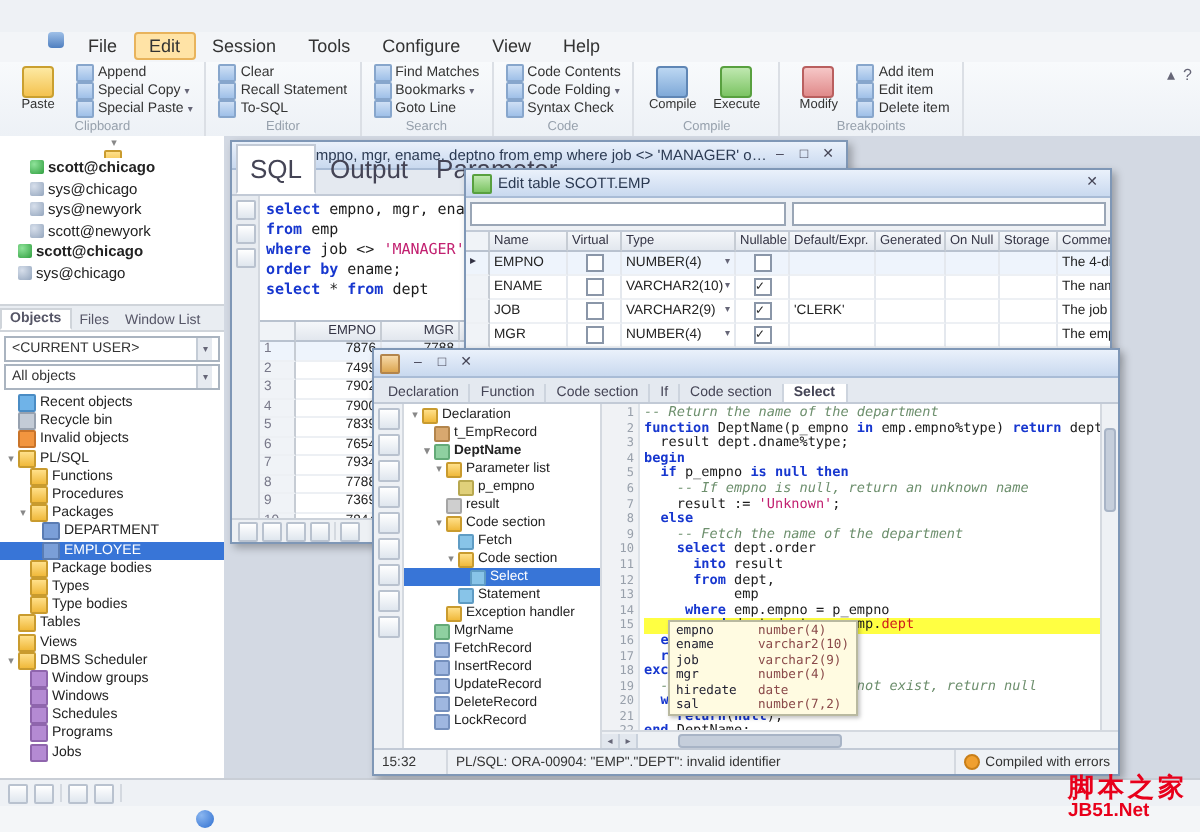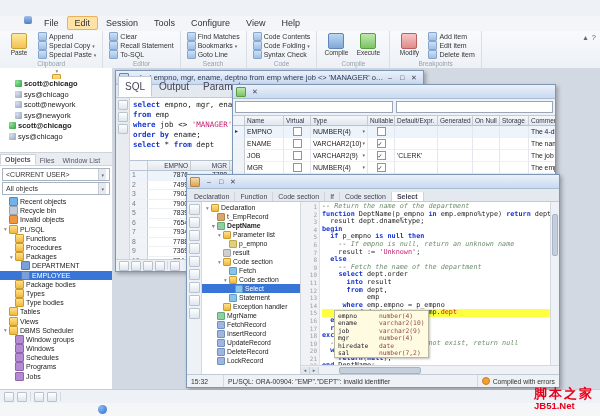--- a/index.html
+++ b/index.html
@@ -89,21 +89,21 @@
   .win{position:absolute;background:#f2f4f7;border:1px solid #7f97b6;box-shadow:2px 2px 4px rgba(0,0,0,.28);
        display:flex;flex-direction:column}
   .win-title{height:13px;flex:none;background:linear-gradient(#eaf1fb,#c9d9ef);border-bottom:1px solid #a9bcd6;
              display:flex;align-items:center;padding:0 3px;font-size:7.5px;color:#2b3a52;white-space:nowrap;overflow:hidden}
   .wt-ic{width:8px;height:8px;margin-right:3px;flex:none;border-radius:1px}
   .wt-text{flex:1;overflow:hidden;text-overflow:ellipsis}
   .wt-controls{display:flex;flex:none}
   .wt-c{width:12px;text-align:center;font-size:7px;color:#445;line-height:11px}
   .wtabs{height:12px;flex:none;display:flex;background:#e4e9f0;border-bottom:1px solid #c2cad6;
          padding-left:2px;align-items:flex-end}
-  .wtab{padding:4px 6px;font-size:10px;color:#445;border:1px solid transparent}
+  .wtab{padding:4px 6px;font-size:13px;color:#445;border:1px solid transparent}
   .wtab.active{background:#fff;border-color:#c2cad6;border-bottom-color:#fff}
   .crumb{padding:1px 5px;font-size:7px;color:#445;border-right:1px solid #cdd4de}
   .crumb.active{background:#fff;font-weight:bold}
 
   #win-sql{left:3px;top:2px;width:307px;height:200px;z-index:1}
   #win-dlg{left:120px;top:16px;width:322px;height:96px;z-index:2}
   #win-pck{left:74px;top:106px;width:372px;height:212px;z-index:3}
 
   
   .sql-mid{flex:1;display:flex;min-height:0}
@@ -347,26 +347,26 @@
           <span class="tlabel">scott@chicago</span>
         </div>
         <div class="trow" style="padding-left: 8px;">
           <span class="exp"></span>
           <span class="tic i-conn"></span>
           <span class="tlabel">sys@chicago</span>
         </div>
         <div class="trow" style="padding-left: 8px;">
           <span class="exp"></span>
           <span class="tic i-conn"></span>
+          <span class="tlabel">sys@newyork</span>
+        </div>
+        <div class="trow" style="padding-left: 8px;">
+          <span class="exp"></span>
+          <span class="tic i-conn"></span>
           <span class="tlabel">scott@newyork</span>
-        </div>
-        <div class="trow" style="padding-left: 8px;">
-          <span class="exp"></span>
-          <span class="tic i-conn"></span>
-          <span class="tlabel">sys@newyork</span>
         </div>
         <div class="trow bold" style="padding-left: 2px;">
           <span class="exp"></span>
           <span class="tic i-conn-on"></span>
           <span class="tlabel">scott@chicago</span>
         </div>
         <div class="trow" style="padding-left: 2px;">
           <span class="exp"></span>
           <span class="tic i-conn"></span>
           <span class="tlabel">sys@chicago</span>
@@ -620,20 +620,21 @@
         <span class="sb-ic"></span>
         <span class="sb-ic"></span>
         <span class="sb-sep"></span>
         <span class="sb-ic"></span>
       </div>
     </div>
 
     <div class="win" id="win-dlg">
       <div class="win-title">
         <span class="wt-ic" style="background:linear-gradient(#bfe8b0,#7cc463);border:1px solid #58a03f"></span>
+        <span class="wt-text">Edit table SCOTT.EMP</span>
         <span class="wt-controls">
           <span class="wt-c">✕</span>
         </span>
       </div>
       <div class="dlg-inputs">
         <input value="" style="">
         <input value="" style="">
       </div>
       <div id="dlg-grid">
           <div class="grow">

